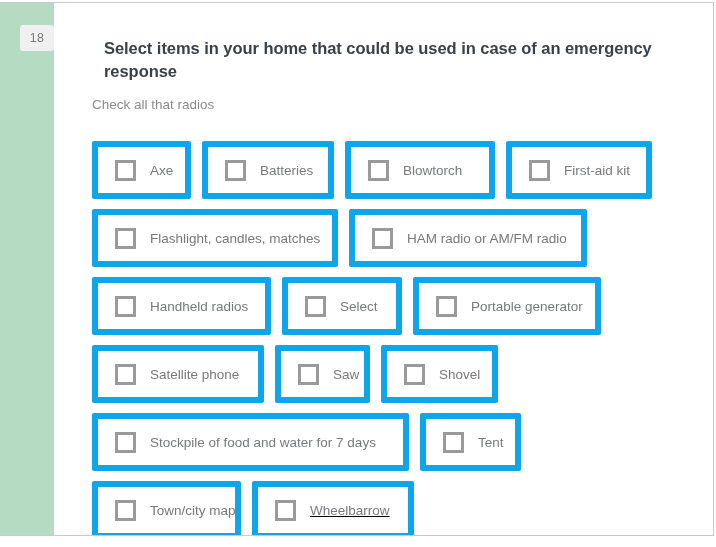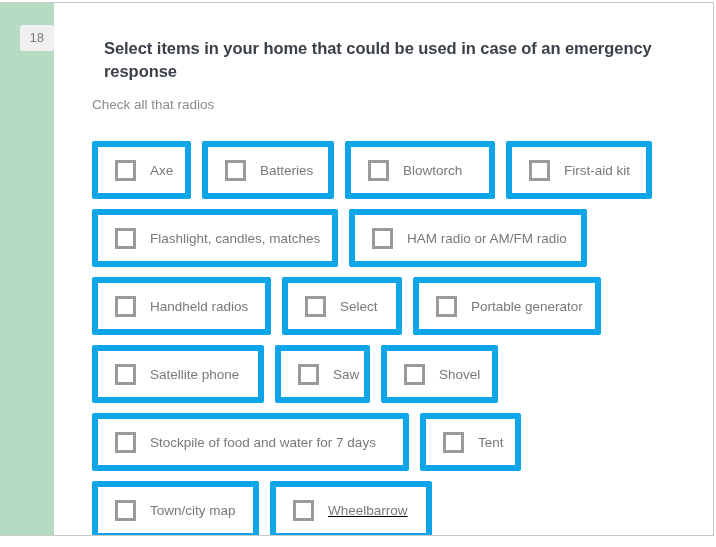--- a/index.html
+++ b/index.html
@@ -200,21 +200,21 @@
           <div class="option-card" style="width: 317px;">
             <span class="checkbox-glyph" role="checkbox" aria-checked="false"></span>
             <span class="option-label">Stockpile of food and water for 7 days</span>
           </div>
           <div class="option-card" style="width: 101px;">
             <span class="checkbox-glyph" role="checkbox" aria-checked="false"></span>
             <span class="option-label">Tent</span>
           </div>
         </div>
         <div class="option-row">
-          <div class="option-card" style="width: 167px;">
+          <div class="option-card" style="width: 149px;">
             <span class="checkbox-glyph" role="checkbox" aria-checked="false"></span>
             <span class="option-label">Town/city map</span>
           </div>
           <div class="option-card" style="width: 162px; text-decoration: underline;">
             <span class="checkbox-glyph" role="checkbox" aria-checked="false"></span>
             <span class="option-label">Wheelbarrow</span>
           </div>
         </div>
       </div>
 

